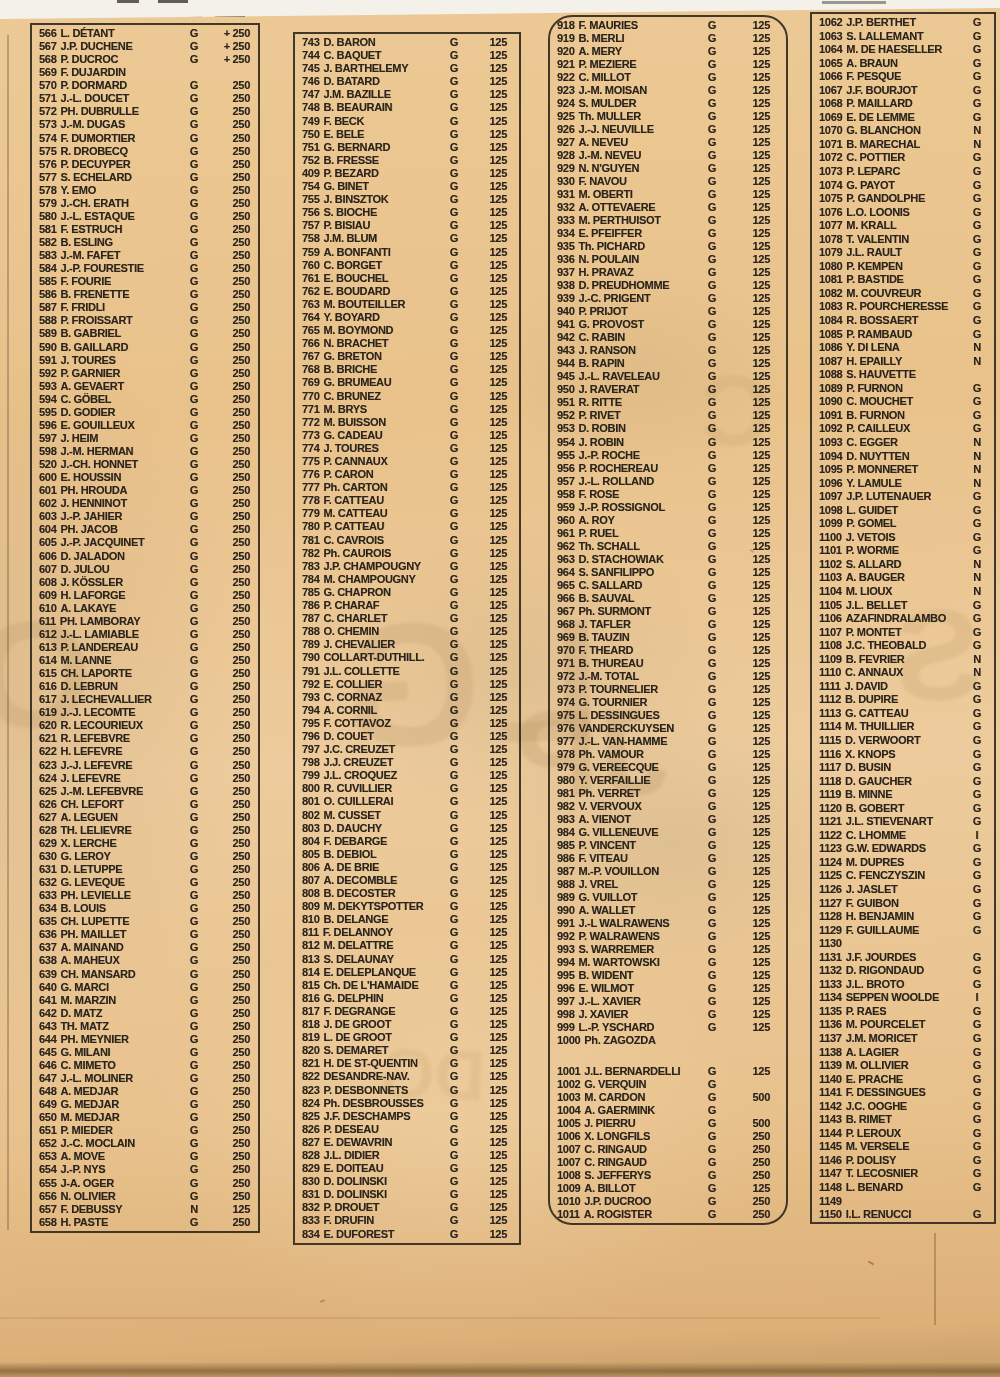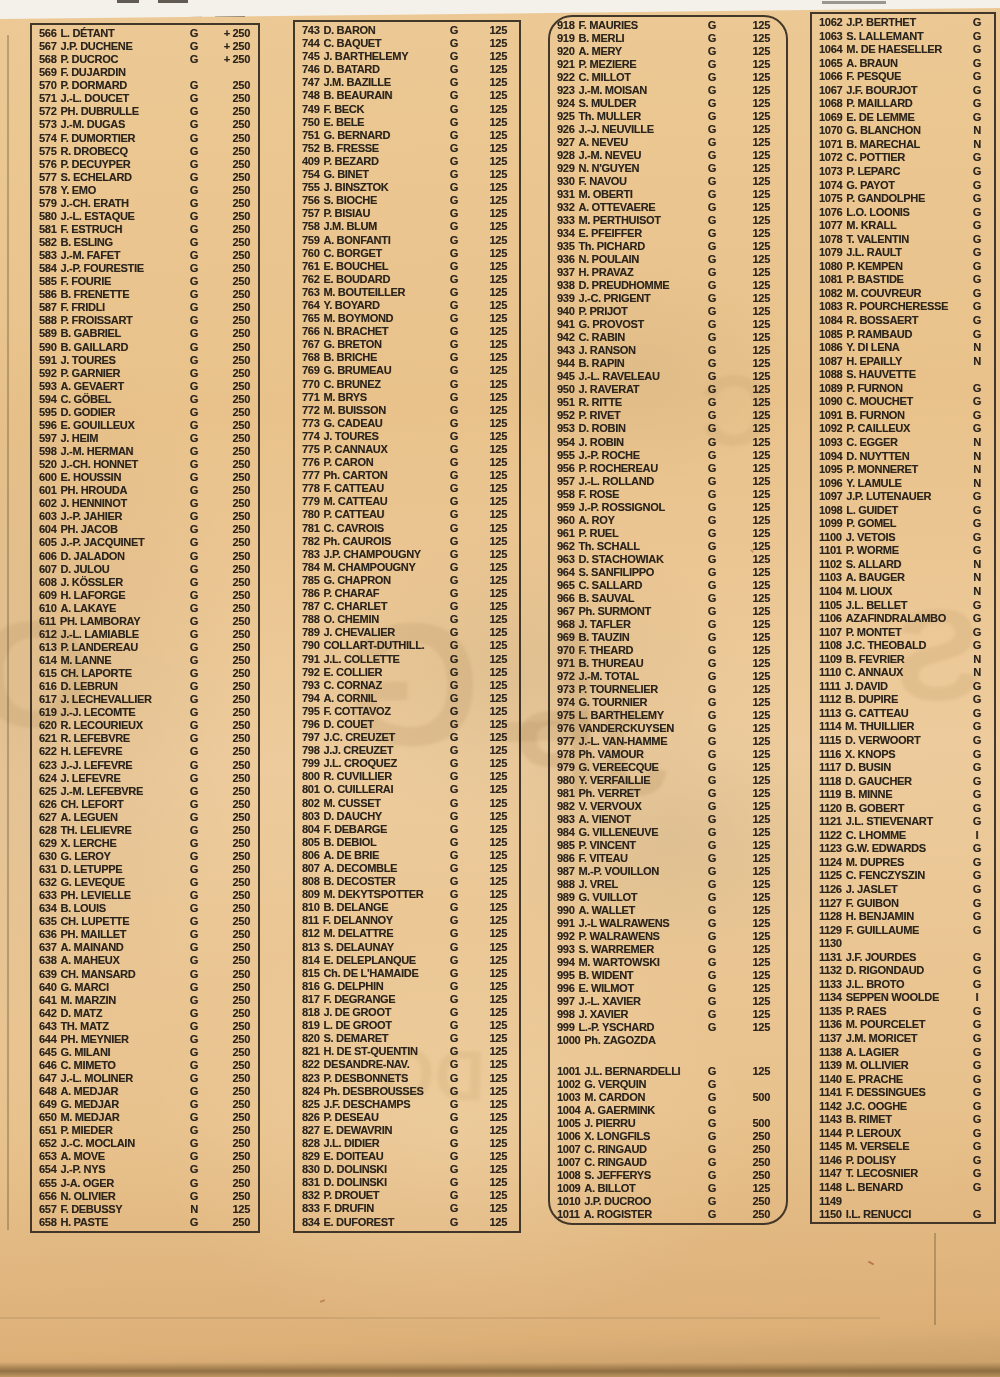--- a/index.html
+++ b/index.html
@@ -26,21 +26,21 @@
   
   .colbox {
     position:absolute;
     border:2px solid rgba(42,35,26,0.88);
     box-sizing:border-box;
     overflow:hidden;
     --rh:13.08px; --code-x:152px; --am-r:8px;
     padding-top:2px;
   }
   #colbox-0 { left:30px;  top:23px; width:230px; height:1210px; --code-x:153px; --am-r:8px;  --rh:13.07px; }
-  #colbox-1 { left:293px; top:20px; width:228px; height:1213px; --code-x:150px; --am-r:12px; --rh:13.10px; }
+  #colbox-1 { left:293px; top:32px; width:228px; height:1213px; --code-x:150px; --am-r:12px; --rh:13.10px; }
   #colbox-2 { left:548px; top:15px; width:240px; height:1210px;border-radius:24px; --code-x:153px; --am-r:16px; --rh:13.02px; }
   #colbox-3 { left:810px; top:12px; width:186px; height:1212px; --code-x:156px; --am-r:14px; --rh:13.56px; }
 
   .row {
     position:relative; height:var(--rh); line-height:var(--rh);
     font-size:11px; font-weight:700; letter-spacing:-0.3px;
     color:#2b241c; white-space:nowrap;
     text-shadow:0.3px 0.3px 0 rgba(43,36,28,0.35);
   }
   .row.gap-after { margin-bottom:18px; }
@@ -346,21 +346,21 @@
         <div class="row"><span class="no">965</span><span class="nm">C. SALLARD</span><span class="cd">G</span><span class="am">125</span></div>
         <div class="row"><span class="no">966</span><span class="nm">B. SAUVAL</span><span class="cd">G</span><span class="am">125</span></div>
         <div class="row"><span class="no">967</span><span class="nm">Ph. SURMONT</span><span class="cd">G</span><span class="am">125</span></div>
         <div class="row"><span class="no">968</span><span class="nm">J. TAFLER</span><span class="cd">G</span><span class="am">125</span></div>
         <div class="row"><span class="no">969</span><span class="nm">B. TAUZIN</span><span class="cd">G</span><span class="am">125</span></div>
         <div class="row"><span class="no">970</span><span class="nm">F. THEARD</span><span class="cd">G</span><span class="am">125</span></div>
         <div class="row"><span class="no">971</span><span class="nm">B. THUREAU</span><span class="cd">G</span><span class="am">125</span></div>
         <div class="row"><span class="no">972</span><span class="nm">J.-M. TOTAL</span><span class="cd">G</span><span class="am">125</span></div>
         <div class="row"><span class="no">973</span><span class="nm">P. TOURNELIER</span><span class="cd">G</span><span class="am">125</span></div>
         <div class="row"><span class="no">974</span><span class="nm">G. TOURNIER</span><span class="cd">G</span><span class="am">125</span></div>
-        <div class="row"><span class="no">975</span><span class="nm">L. BARTHELEMY</span><span class="cd">G</span><span class="am">125</span></div>
+        <div class="row"><span class="no">975</span><span class="nm">L. DESSINGUES</span><span class="cd">G</span><span class="am">125</span></div>
         <div class="row"><span class="no">976</span><span class="nm">VANDERCKUYSEN</span><span class="cd">G</span><span class="am">125</span></div>
         <div class="row"><span class="no">977</span><span class="nm">J.-L. VAN-HAMME</span><span class="cd">G</span><span class="am">125</span></div>
         <div class="row"><span class="no">978</span><span class="nm">Ph. VAMOUR</span><span class="cd">G</span><span class="am">125</span></div>
         <div class="row"><span class="no">979</span><span class="nm">G. VEREECQUE</span><span class="cd">G</span><span class="am">125</span></div>
         <div class="row"><span class="no">980</span><span class="nm">Y. VERFAILLIE</span><span class="cd">G</span><span class="am">125</span></div>
         <div class="row"><span class="no">981</span><span class="nm">Ph. VERRET</span><span class="cd">G</span><span class="am">125</span></div>
         <div class="row"><span class="no">982</span><span class="nm">V. VERVOUX</span><span class="cd">G</span><span class="am">125</span></div>
         <div class="row"><span class="no">983</span><span class="nm">A. VIENOT</span><span class="cd">G</span><span class="am">125</span></div>
         <div class="row"><span class="no">984</span><span class="nm">G. VILLENEUVE</span><span class="cd">G</span><span class="am">125</span></div>
         <div class="row"><span class="no">985</span><span class="nm">P. VINCENT</span><span class="cd">G</span><span class="am">125</span></div>

